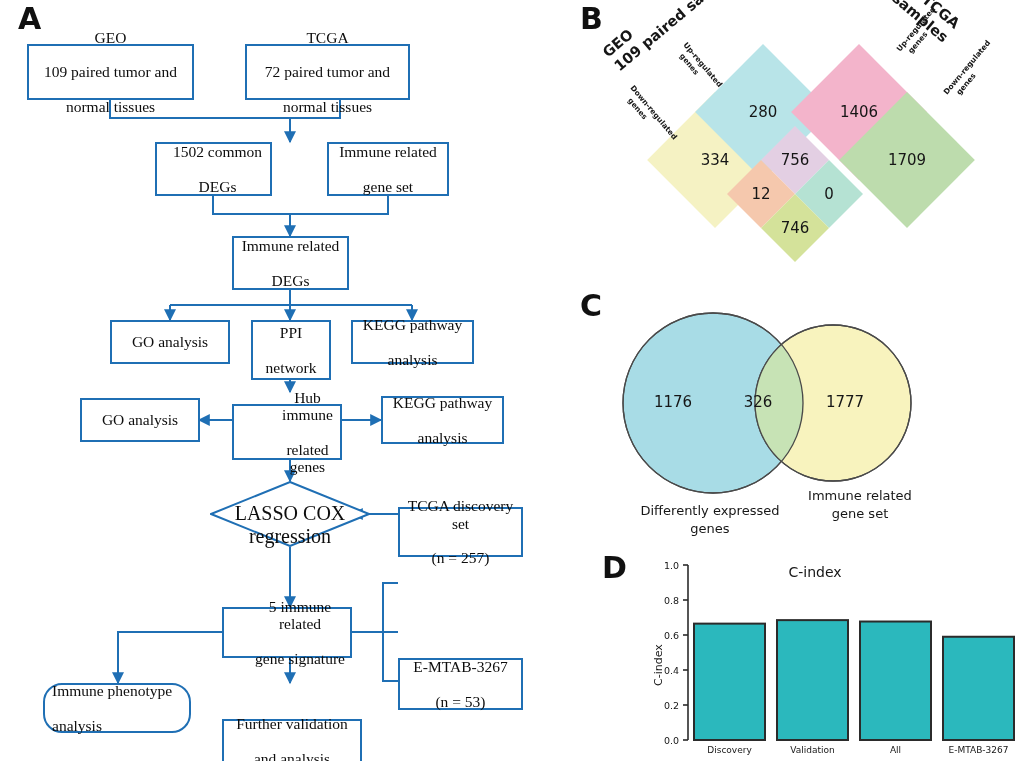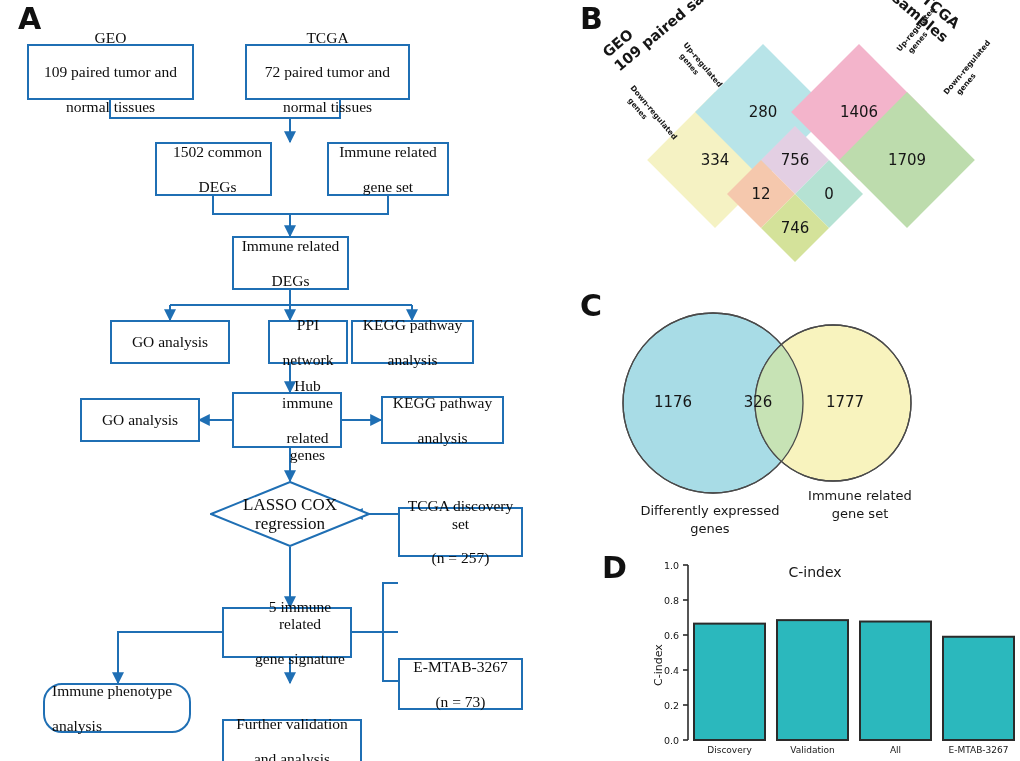--- a/index.html
+++ b/index.html
@@ -39,25 +39,25 @@
     font-family: "Liberation Serif", serif;
     font-size: 15.5px;
     line-height: 1.12;
     color: #0d0d0d;
     padding: 1px 2px;
   }
   .fbox span { display: block; width: 100%; }
   .fdiamond {
     position: absolute;
     display: flex;
-    align-items: center;
+    align-items: flex-end;
     justify-content: center;
     text-align: center;
     font-family: "Liberation Serif", serif;
-    font-size: 17px;
+    font-size: 20px;
     line-height: 1.12;
     color: #0d0d0d;
   }
   .fdiamond .dshape {
     position: absolute;
     left: 0; top: 0; width: 100%; height: 100%;
   }
   .fdiamond .dlabel { position: relative; z-index: 2; }
 
   
@@ -195,39 +195,39 @@
       <span>
         <span>Immune related</span><br>
         <span>DEGs</span>
       </span>
     </div>
 
     <div class="fbox" style="left:110px; top:320px; width:120px; height:44px;">
       <span>GO analysis</span>
     </div>
 
-    <div class="fbox" style="left:268px; top:320px; width:80px; height:44px;">
+    <div class="fbox" style="left:251px; top:320px; width:80px; height:60px;">
       <span>
         <span>PPI</span><br>
         <span>network</span>
       </span>
     </div>
 
     <div class="fbox" style="left:351px; top:320px; width:123px; height:44px;">
       <span>
         <span>KEGG pathway</span><br>
         <span>analysis</span>
       </span>
     </div>
 
     <div class="fbox" style="left:80px; top:398px; width:120px; height:44px;">
       <span>GO analysis</span>
     </div>
 
-    <div class="fbox" style="left:232px; top:392px; width:110px; height:56px;padding-left:43px;">
+    <div class="fbox" style="left:232px; top:404px; width:110px; height:56px;padding-left:43px;">
       <span>
         <span>Hub immune</span><br>
         <span>related genes</span>
       </span>
     </div>
 
     <div class="fbox" style="left:381px; top:396px; width:123px; height:48px;">
       <span>
         <span>KEGG pathway</span><br>
         <span>analysis</span>
@@ -249,21 +249,21 @@
         <span>TCGA discovery set</span><br>
         <span>(n = 257)</span>
       </span>
     </div>
 
 
 
     <div class="fbox" style="left:398px; top:658px; width:125px; height:52px;">
       <span>
         <span>E-MTAB-3267</span><br>
-        <span>(n = 73)</span>
+        <span>(n = 53)</span>
       </span>
     </div>
 
     <div class="fbox" style="left:222px; top:607px; width:130px; height:51px;padding-left:28px;">
       <span>
         <span>5 immune related</span><br>
         <span>gene signature</span>
       </span>
     </div>
 

